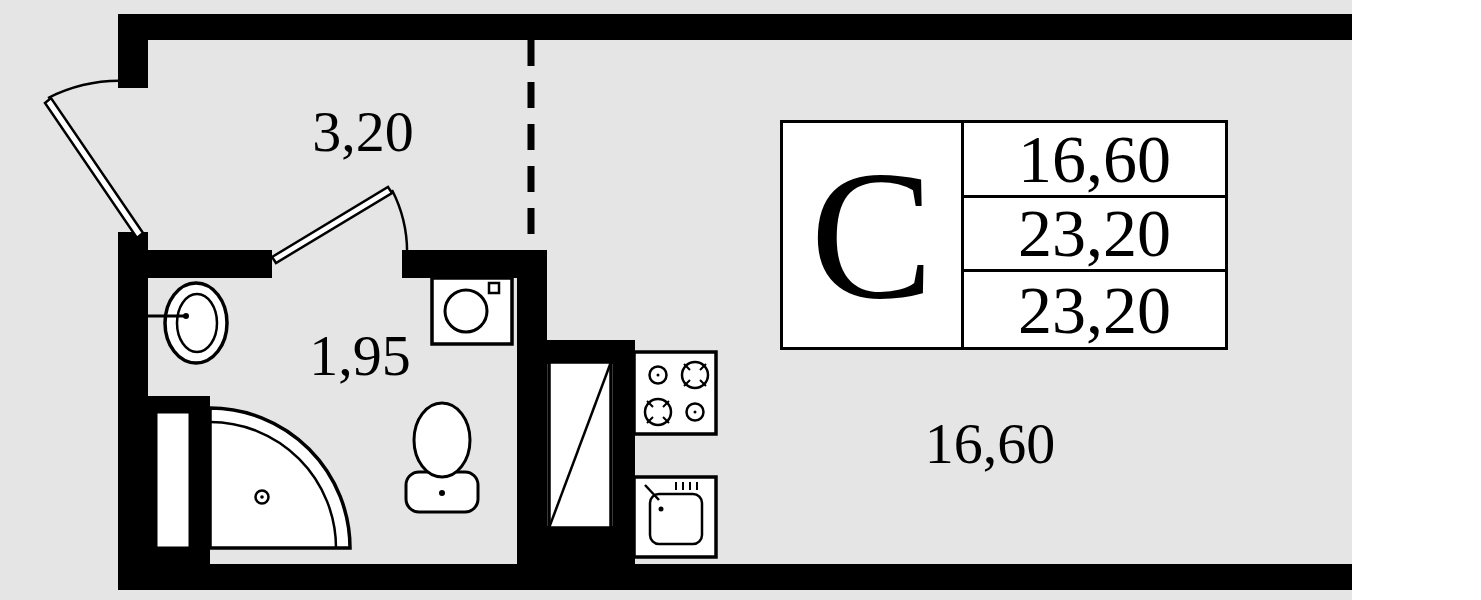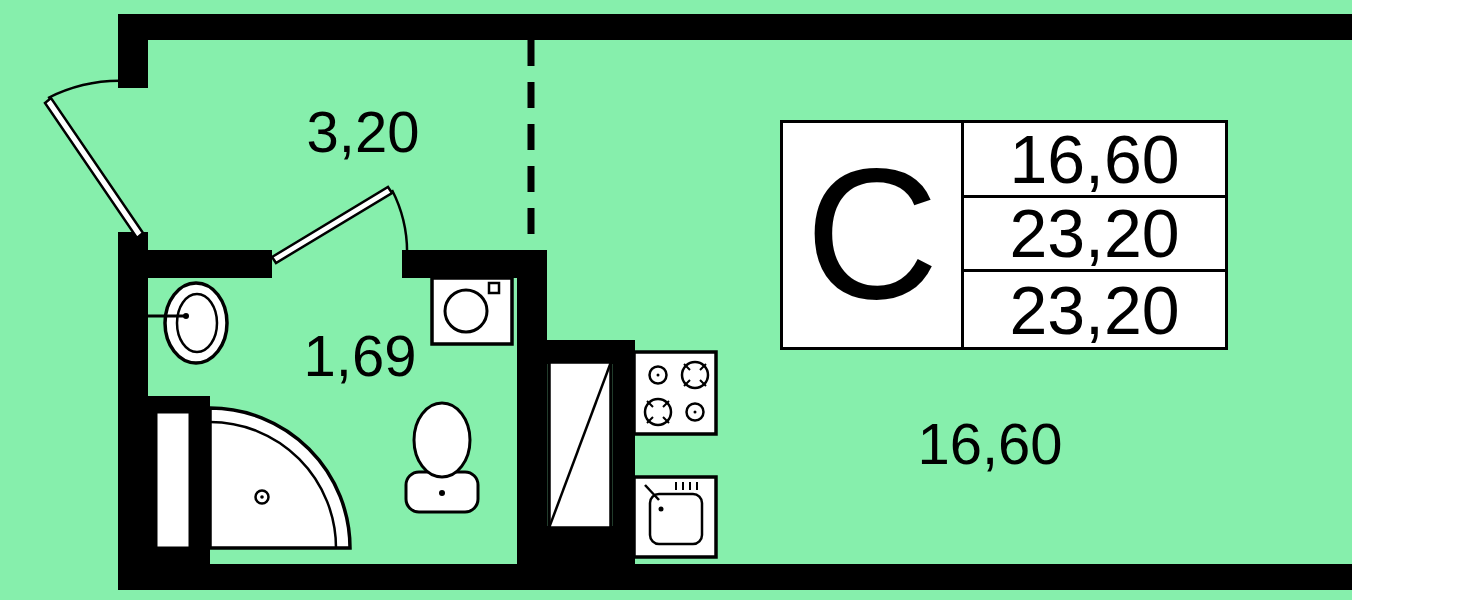--- a/index.html
+++ b/index.html
@@ -1,21 +1,21 @@
 <!DOCTYPE html>
 <html><head>
 <meta charset="utf-8">
 <style>
   html, body { margin: 0; padding: 0; background: #ffffff; }
   .plan {
     position: relative;
     width: 1352px;
     height: 600px;
-    background: #86efac;
-    font-family: Liberation Sans, sans-serif;
+    background: #e5e5e5;
+    font-family: Liberation Serif, serif;
     color: #000;
     overflow: hidden;
   }
   .plan-svg { position: absolute; left: 0; top: 0; }
   .area-label {
     position: absolute;
     transform: translate(-50%, -50%);
     font-size: 58px;
     white-space: nowrap;
     color: #000;
@@ -136,21 +136,21 @@
     <g stroke="#000" fill="none">
       <rect x="634" y="477" width="82" height="80" fill="#ffffff" stroke-width="3.5"></rect>
       <rect x="650" y="494" width="52" height="50" rx="9" stroke-width="2.5"></rect>
       <path d="M 645 485 L 659 500" stroke-width="2.5"></path>
       <path d="M 676 482 L 676 490 M 683 482 L 683 490 M 690 482 L 690 490 M 697 482 L 697 490" stroke-width="2"></path>
       <circle cx="661" cy="509" r="2.5" fill="#000" stroke="none"></circle>
     </g>
   </svg>
 
   <div class="area-label label-hall">3,20</div>
-  <div class="area-label label-bath">1,69</div>
+  <div class="area-label label-bath">1,95</div>
   <div class="area-label label-main">16,60</div>
 
   <div class="info-card">
     <div class="info-type">С</div>
     <div class="info-val">16,60</div>
     <div class="info-val">23,20</div>
     <div class="info-val last">23,20</div>
   </div>
 
 </div>

